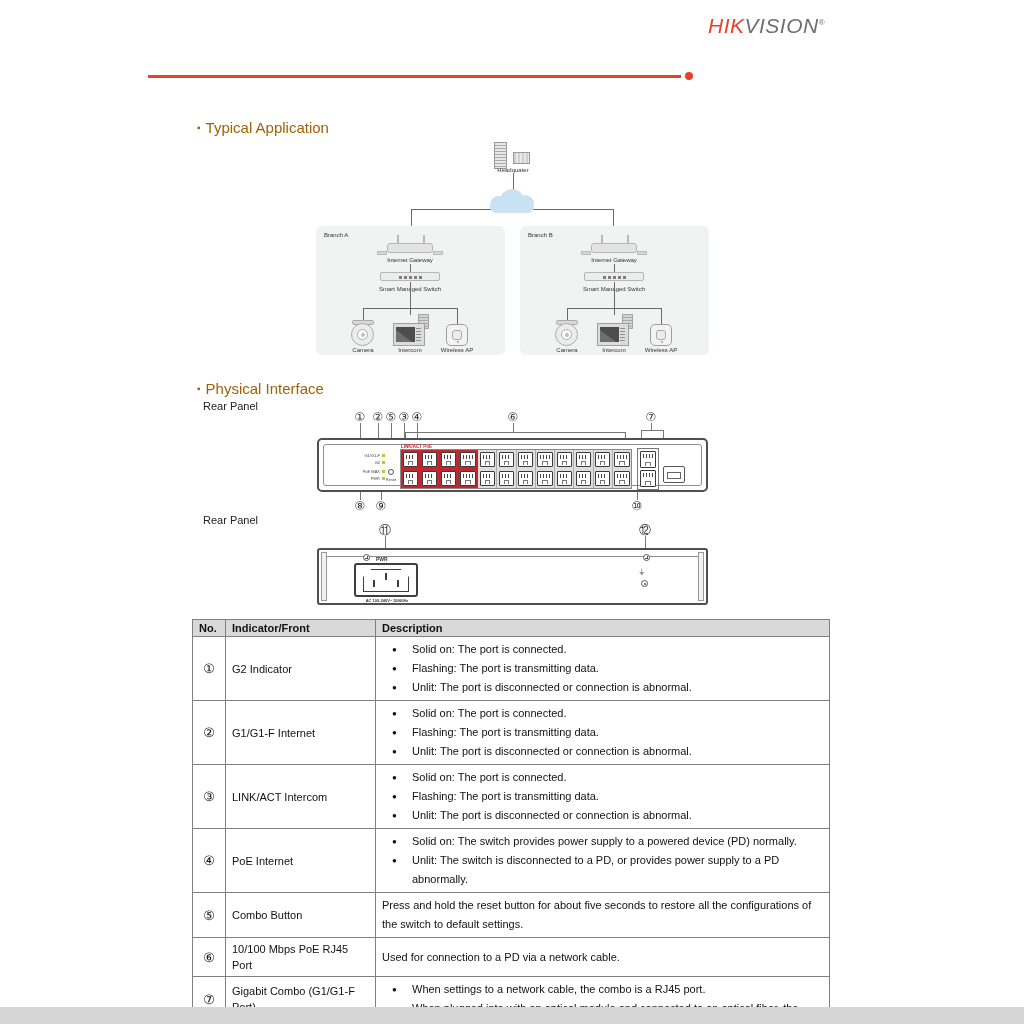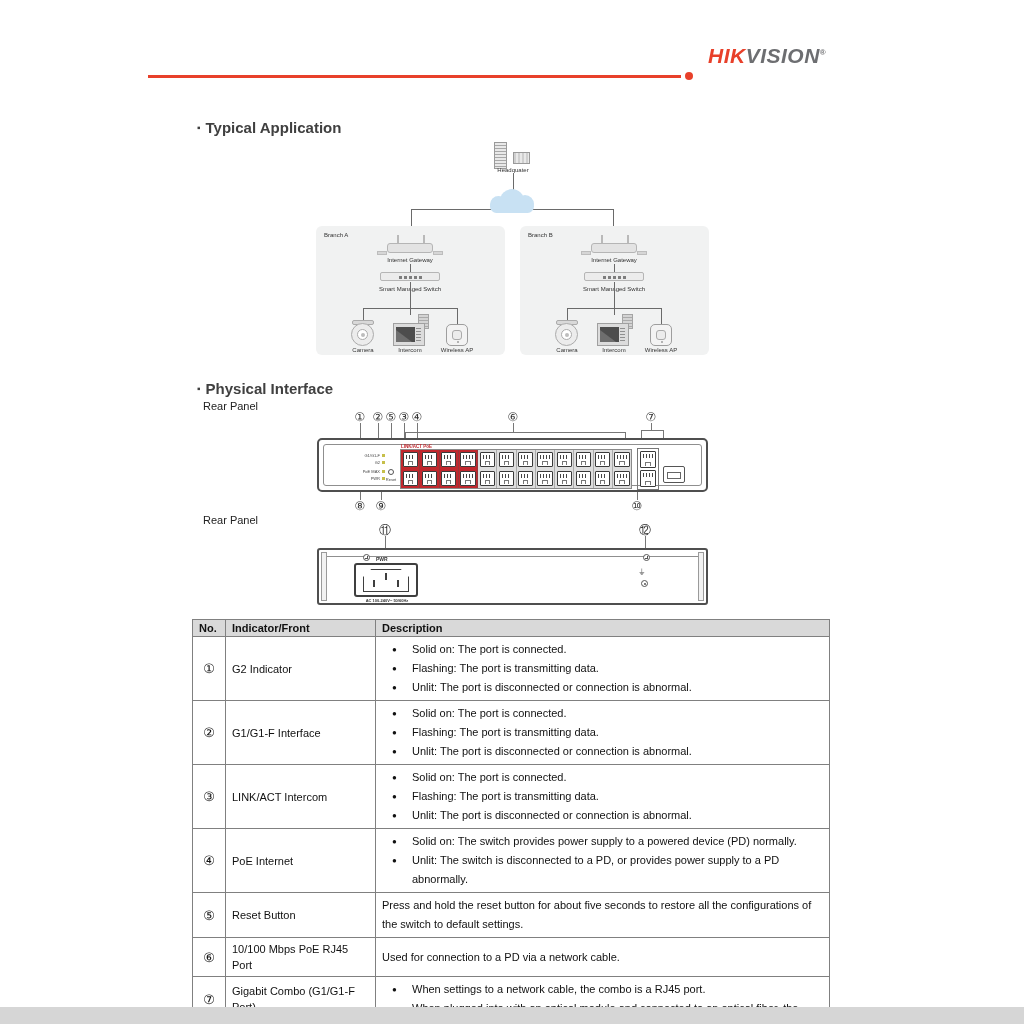--- a/index.html
+++ b/index.html
@@ -3,30 +3,30 @@
 <meta charset="utf-8">
 <style>
   * { margin:0; padding:0; box-sizing:border-box; }
   body { background:#fff; }
   #page {
     position:relative; width:1024px; height:1024px; background:#ffffff;
     font-family:"Liberation Sans", sans-serif; color:#1a1a1a; overflow:hidden;
   }
 
   
-  .logo { position:absolute; left:708px; top:44px; font-style:italic; font-weight:bold;
+  .logo { position:absolute; left:708px; top:14px; font-style:italic; font-weight:normal;
           font-size:21px; letter-spacing:0.5px; white-space:nowrap; }
   .logo .hik { color:#e8402a; }
   .logo .vision { color:#6d6e71; }
   .logo .reg { color:#6d6e71; font-size:8px; vertical-align:super; font-style:normal; }
   .red-rule { position:absolute; left:148px; top:75px; width:533px; height:3px; background:#e8402a; }
   .red-dot  { position:absolute; left:685px; top:72px; width:8px; height:8px; border-radius:50%; background:#e8402a; }
 
   
-  .heading { position:absolute; font-weight:bold; font-size:15px; color:#404040; }
+  .heading { position:absolute; font-weight:normal; font-size:15px; color:#a16207; }
   .heading .sq { font-size:10px; vertical-align:2px; margin-right:5px; }
   .sublabel { position:absolute; font-size:11px; color:#222; }
 
   
   .vline { position:absolute; width:1px; background:#6a6a6a; }
   .hline { position:absolute; height:1px; background:#6a6a6a; }
   .cline-v { position:absolute; width:1px; background:#777; }
   .cline-h { position:absolute; height:1px; background:#777; }
 
   
@@ -394,21 +394,21 @@
           <td class="no-cell">①</td>
           <td class="ind-cell">G2 Indicator</td>
           <td>
             <div class="desc-line"><span class="blt">●</span><span>Solid on: The port is connected.</span></div>
             <div class="desc-line"><span class="blt">●</span><span>Flashing: The port is transmitting data.</span></div>
             <div class="desc-line"><span class="blt">●</span><span>Unlit: The port is disconnected or connection is abnormal.</span></div>
           </td>
         </tr>
         <tr>
           <td class="no-cell">②</td>
-          <td class="ind-cell">G1/G1-F Interface</td>
+          <td class="ind-cell">G1/G1-F Internet</td>
           <td>
             <div class="desc-line"><span class="blt">●</span><span>Solid on: The port is connected.</span></div>
             <div class="desc-line"><span class="blt">●</span><span>Flashing: The port is transmitting data.</span></div>
             <div class="desc-line"><span class="blt">●</span><span>Unlit: The port is disconnected or connection is abnormal.</span></div>
           </td>
         </tr>
         <tr>
           <td class="no-cell">③</td>
           <td class="ind-cell">LINK/ACT Intercom</td>
           <td>
@@ -420,21 +420,21 @@
         <tr>
           <td class="no-cell">④</td>
           <td class="ind-cell">PoE Internet</td>
           <td>
             <div class="desc-line"><span class="blt">●</span><span>Solid on: The switch provides power supply to a powered device (PD) normally.</span></div>
             <div class="desc-line"><span class="blt">●</span><span>Unlit: The switch is disconnected to a PD, or provides power supply to a PD abnormally.</span></div>
           </td>
         </tr>
         <tr>
           <td class="no-cell">⑤</td>
-          <td class="ind-cell">Reset Button</td>
+          <td class="ind-cell">Combo Button</td>
           <td>
             <div class="desc-plain">Press and hold the reset button for about five seconds to restore all the configurations of the switch to default settings.</div>
           </td>
         </tr>
         <tr>
           <td class="no-cell">⑥</td>
           <td class="ind-cell">10/100 Mbps PoE RJ45 Port</td>
           <td>
             <div class="desc-plain">Used for connection to a PD via a network cable.</div>
           </td>

